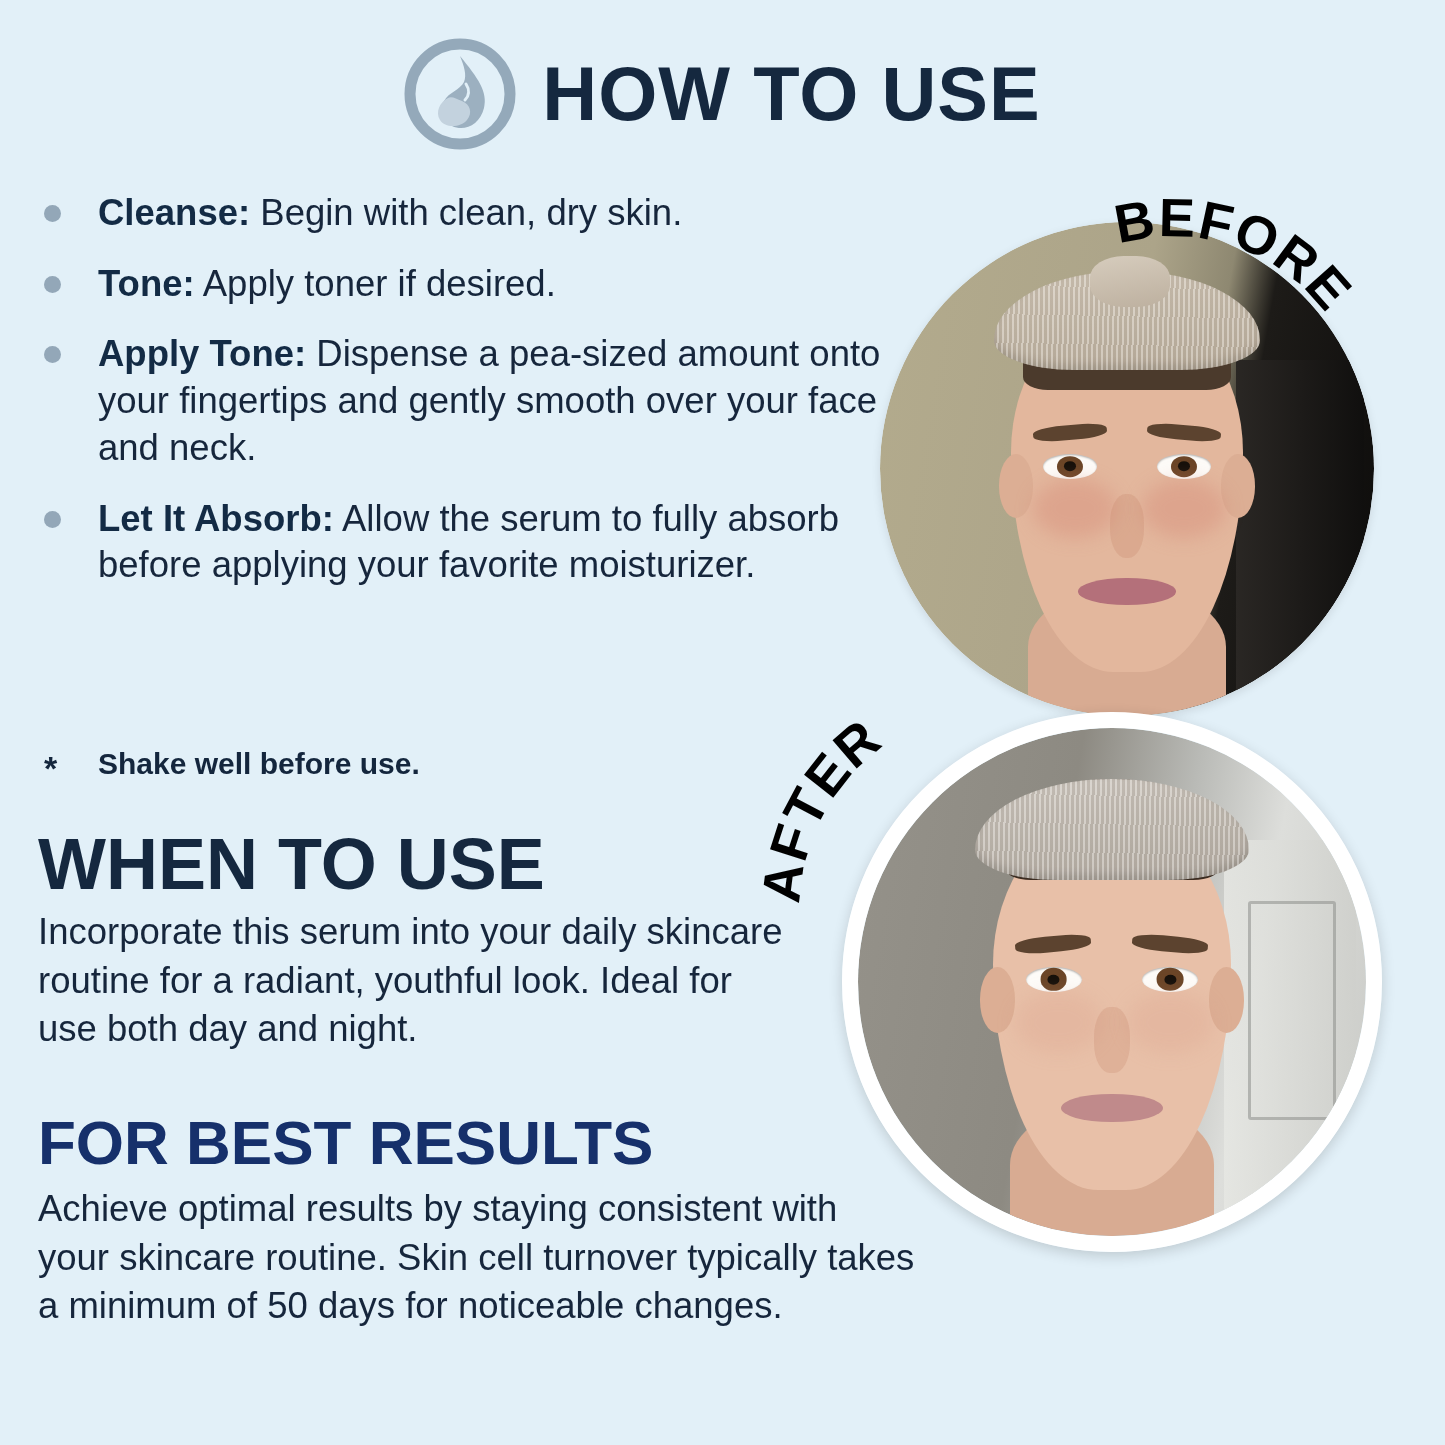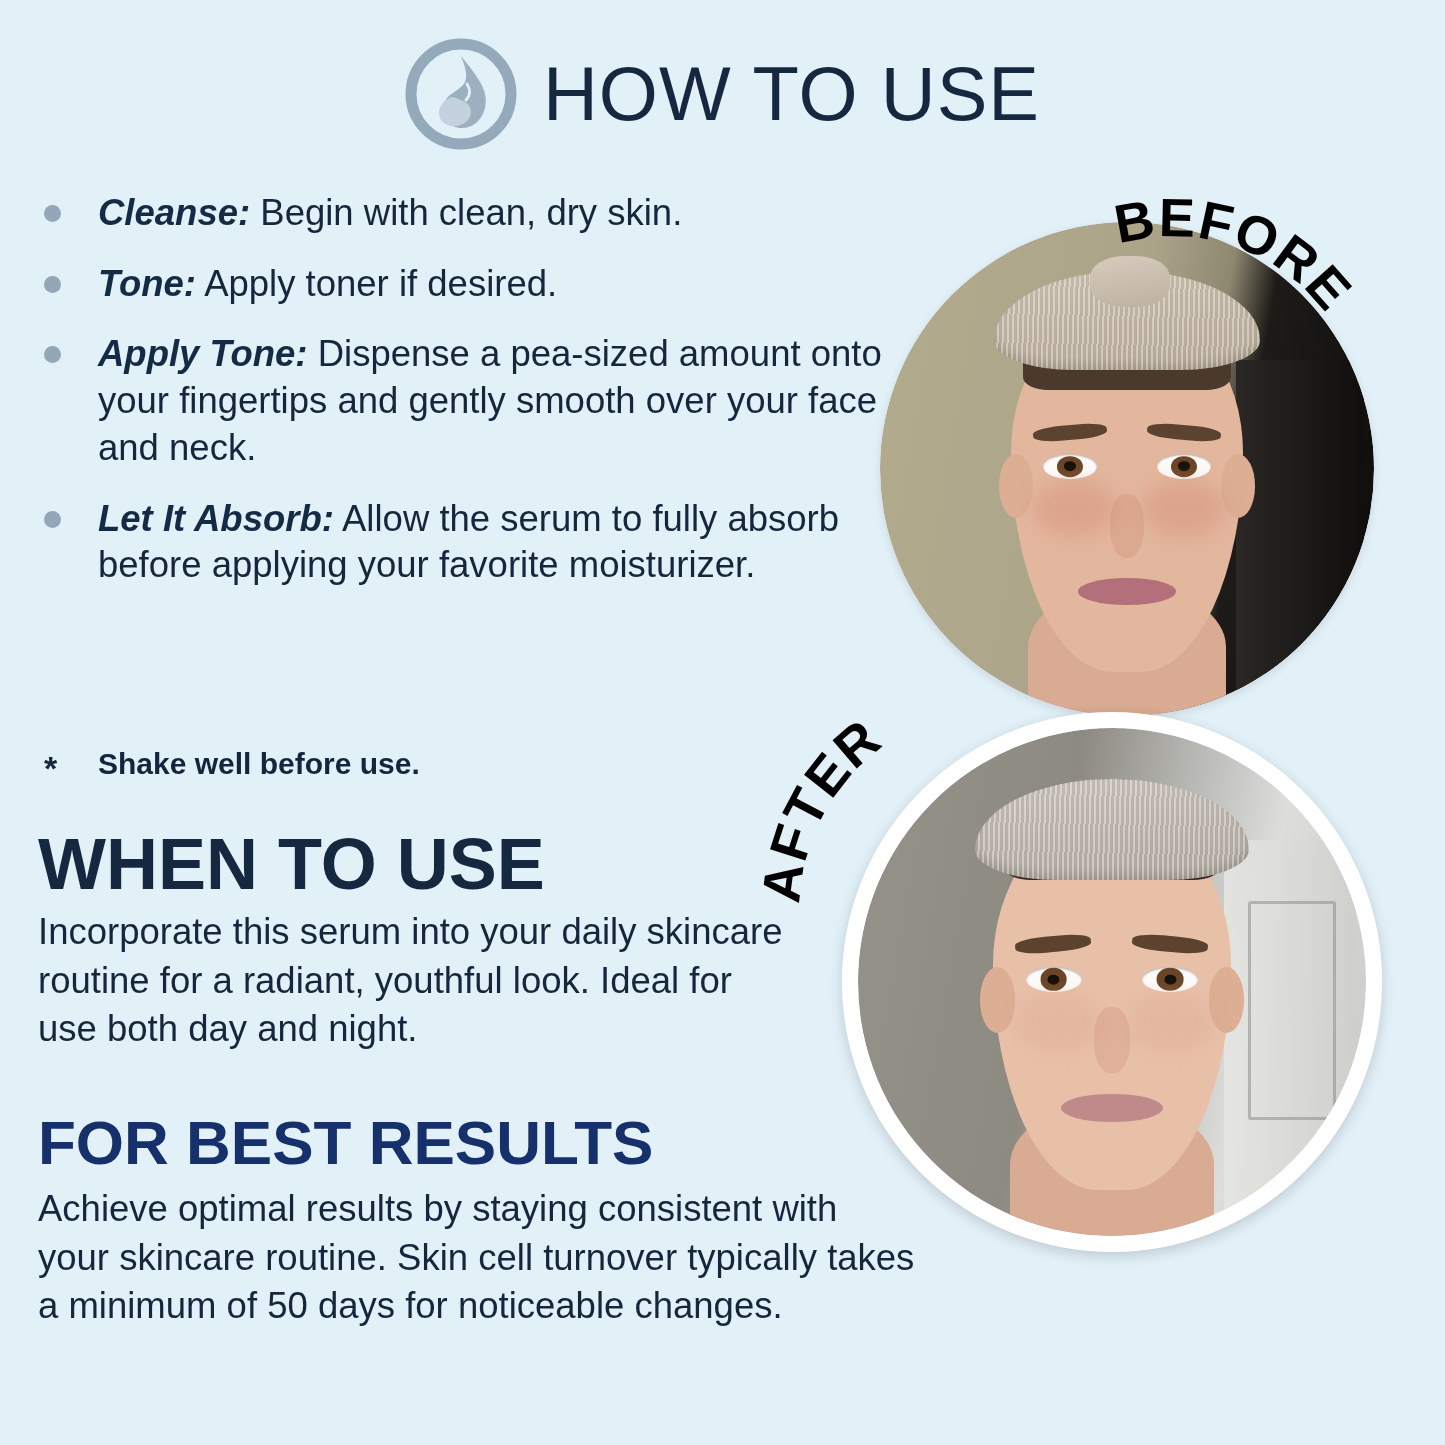--- a/index.html
+++ b/index.html
@@ -12,37 +12,37 @@
   }
   .page{position:relative;width:1445px;height:1445px;overflow:hidden;}
 
   
   .header{
     position:absolute;left:0;top:38px;width:1445px;
     display:flex;align-items:center;justify-content:center;gap:26px;
   }
   .logo{width:112px;height:112px;position:relative;flex:0 0 auto;}
   .title{
-    font-size:76px;font-weight:normal;letter-spacing:1px;
+    font-size:76px;font-weight:bold;letter-spacing:1px;
     color:#15283f;line-height:1;white-space:nowrap;
   }
 
   
   .steps{position:absolute;left:38px;top:190px;width:880px;}
   .step{
     position:relative;padding-left:60px;margin-bottom:24px;
     font-size:36.5px;line-height:1.28;color:#16263c;
     font-weight:300;
   }
   .step .dot{
     position:absolute;left:6px;top:15px;
     width:17px;height:17px;border-radius:50%;
     background:#93a7b8;
   }
-  .step b{font-weight:bold;color:#132b45;font-style:italic;}
+  .step b{font-weight:bold;color:#132b45;}
 
   .note{
     position:absolute;left:38px;top:746px;width:700px;
     font-size:30px;font-weight:bold;color:#14263d;
     padding-left:60px;line-height:1.2;
   }
   .note .star{
     position:absolute;left:6px;top:2px;font-size:34px;font-weight:bold;
     color:#14263d;
   }

